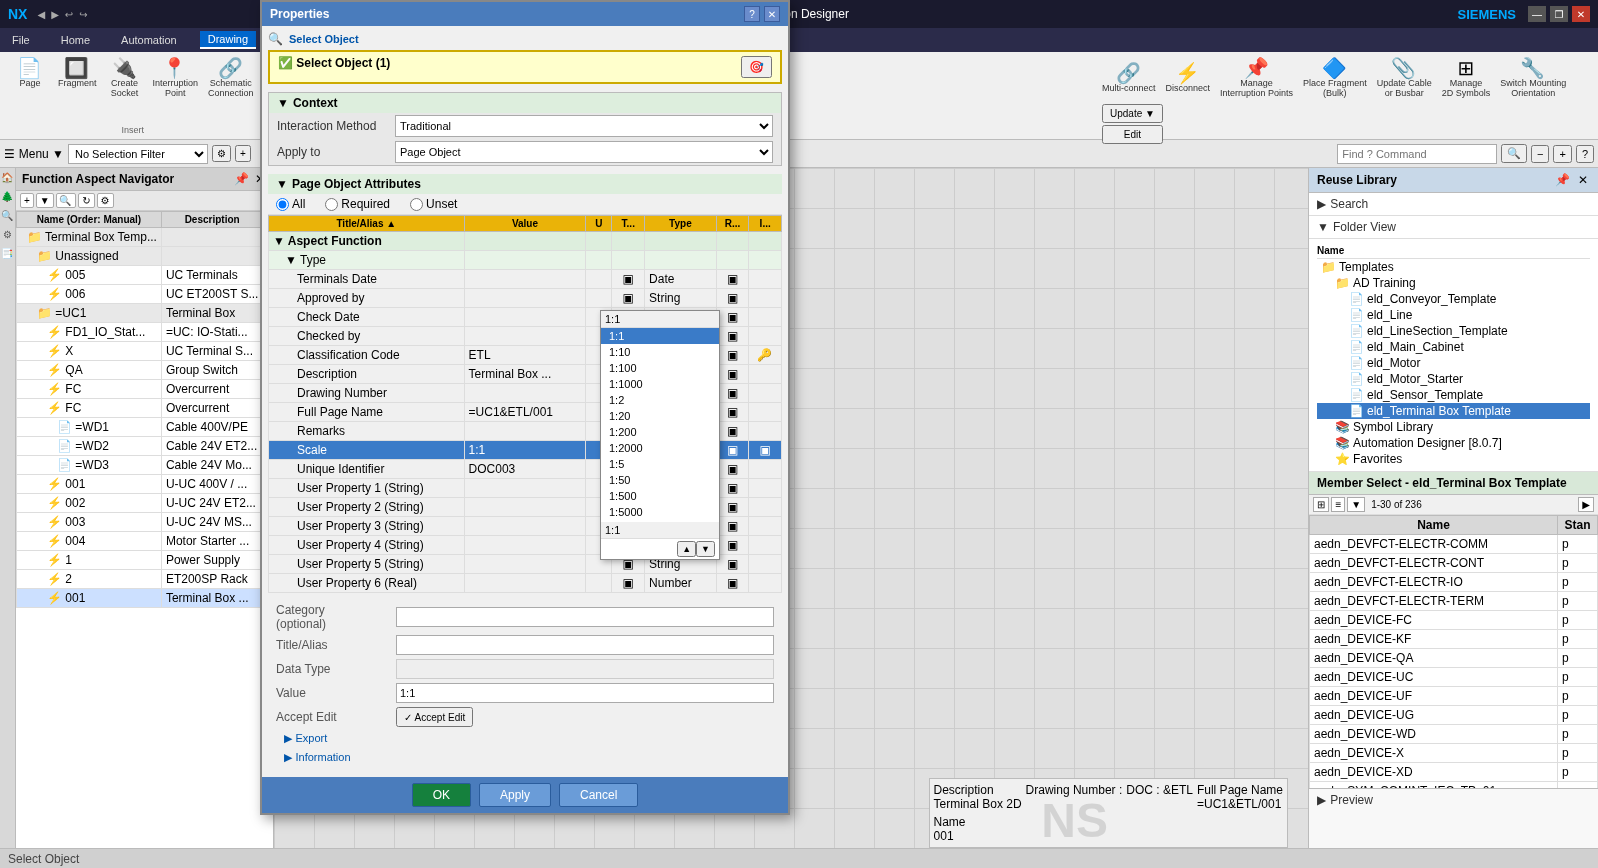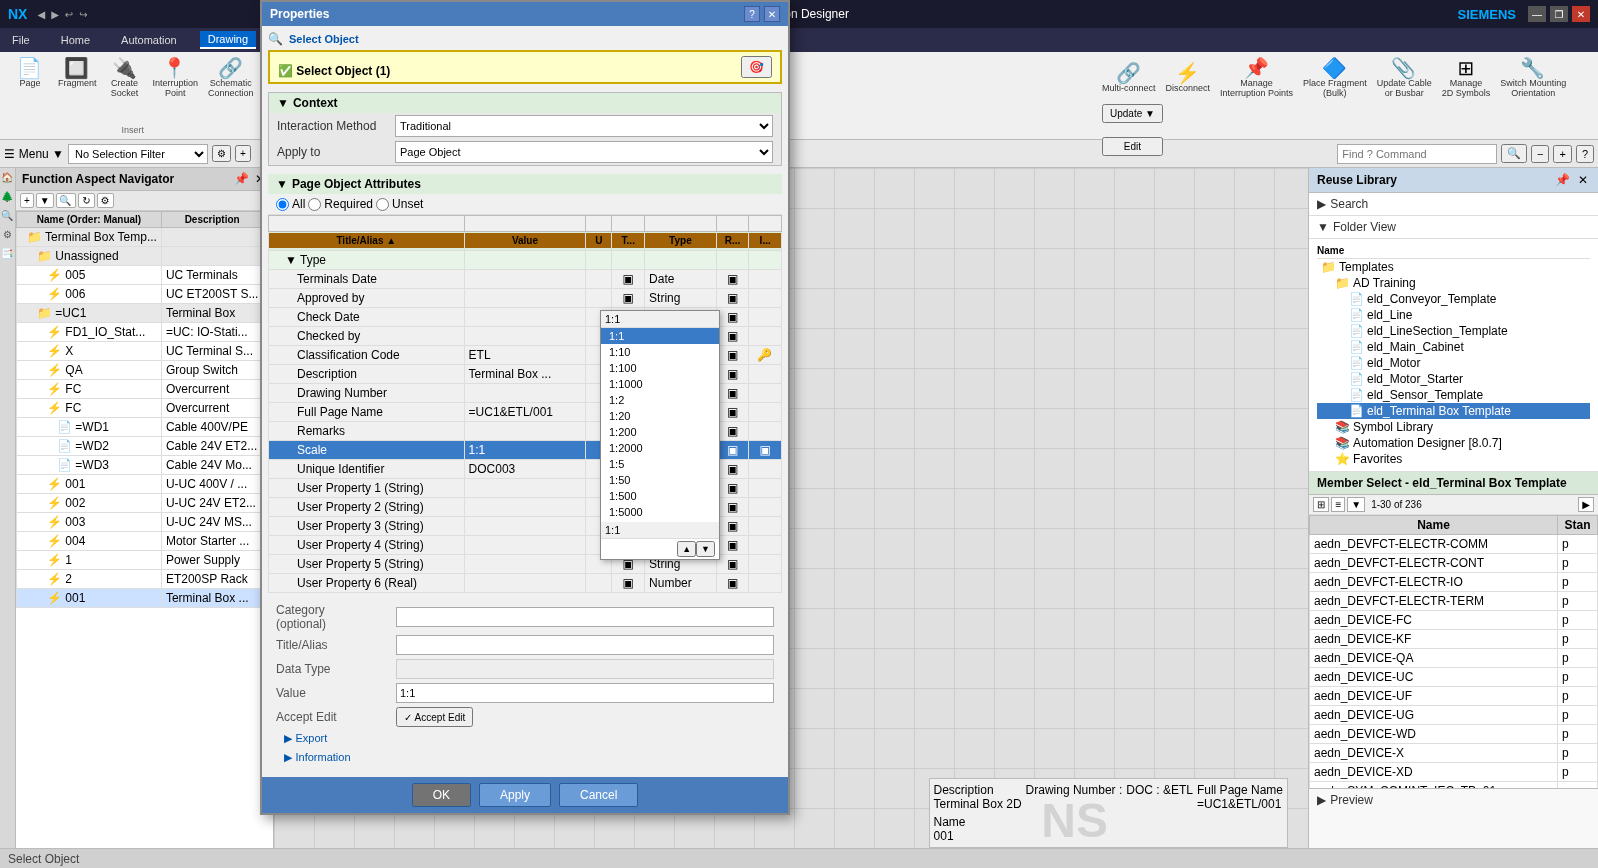--- a/index.html
+++ b/index.html
@@ -337,21 +337,21 @@
       align-items: center;
       gap: 4px;
       cursor: pointer;
     }
     .props-select-bar {
       background: #ffffcc;
       border: 2px solid #ccaa00;
       padding: 4px 8px;
       display: flex;
       justify-content: space-between;
-      align-items: flex-end;
+      align-items: flex-start;
       font-size: 11px;
       font-weight: bold;
       margin-bottom: 4px;
     }
     .props-row {
       display: flex;
       align-items: center;
       gap: 8px;
       padding: 2px 8px;
       font-size: 11px;
@@ -371,45 +371,45 @@
       background: #ddeedd;
       padding: 3px 8px;
       font-size: 11px;
       font-weight: bold;
       display: flex;
       align-items: center;
       gap: 4px;
     }
     #attr-filter {
       display: flex;
-      gap: 3px;
+      gap: 20px;
       padding: 3px 8px;
       font-size: 11px;
       align-items: flex-start;
       background: #f0f0f0;
       border-bottom: 1px solid #ddd;
     }
     #attr-filter label { display: flex; align-items: center; gap: 3px; }
     #attr-table-container {
       flex: 1;
       overflow: auto;
       position: relative;
       height: 300px;
     }
     #attr-table {
       width: 100%;
       border-collapse: collapse;
       font-size: 10px;
     }
     #attr-table th {
-      background: #a16207;
+      background: #eab308;
       border: 1px solid #bbb;
       padding: 2px 4px;
       position: sticky;
-      top: 17px;
+      top: 0;
       z-index: 10;
       font-size: 10px;
       cursor: pointer;
     }
     #attr-table td {
       border: 1px solid #ddd;
       padding: 2px 4px;
       white-space: nowrap;
       overflow: hidden;
       max-width: 120px;
@@ -480,21 +480,21 @@
     }
     .props-btn {
       padding: 4px 20px;
       font-size: 12px;
       cursor: pointer;
       border: 1px solid #2a5c9c;
       background: #6a9cd8;
       color: #fff;
       border-radius: 2px;
     }
-    .props-btn-ok { background: #737373; }
+    .props-btn-ok { background: #15803d; }
 
     
     #statusbar {
       position: absolute;
       bottom: 0;
       left: 0;
       right: 0;
       height: 20px;
       background: #d0d0d0;
       border-top: 1px solid #bbb;
@@ -638,21 +638,21 @@
       <div class="label">Update Cable<br>or Busbar</div>
     </div>
     <div class="tb-btn">
       <div class="icon">⊞</div>
       <div class="label">Manage<br>2D Symbols</div>
     </div>
     <div class="tb-btn">
       <div class="icon">🔧</div>
       <div class="label">Switch Mounting<br>Orientation</div>
     </div>
-    <div style="display:flex;flex-direction:column;gap:14px;padding:2px 4px;">
+    <div style="display:flex;flex-direction:column;gap:2px;padding:2px 4px;">
       <button style="font-size:10px;padding:2px 6px;cursor:pointer;">Update ▼</button>
       <button style="font-size:10px;padding:2px 6px;cursor:pointer;">Edit</button>
     </div>
   </div>
 </div>
 
 <div id="cmdbar">
   <span style="cursor:pointer;">☰</span>
   <span style="cursor:pointer;">Menu ▼</span>
   <select style="width:140px;">

